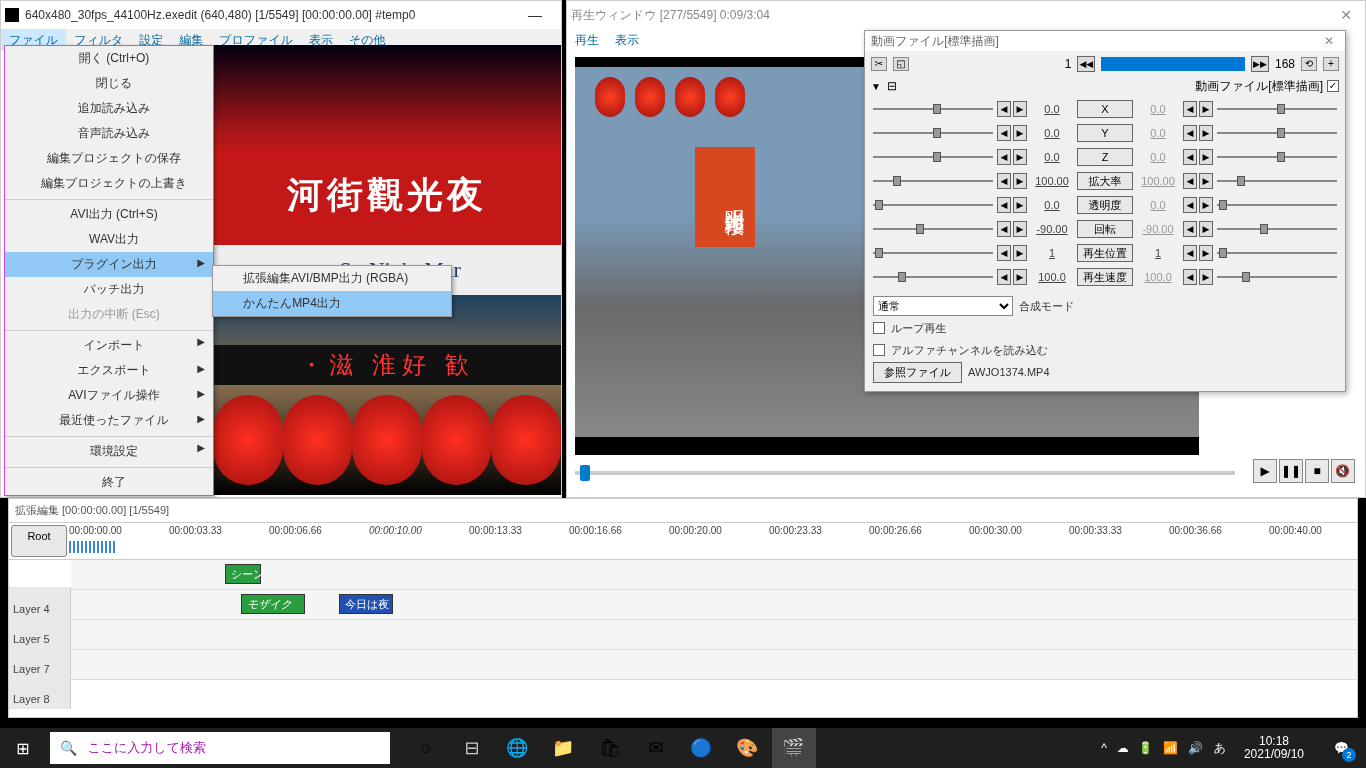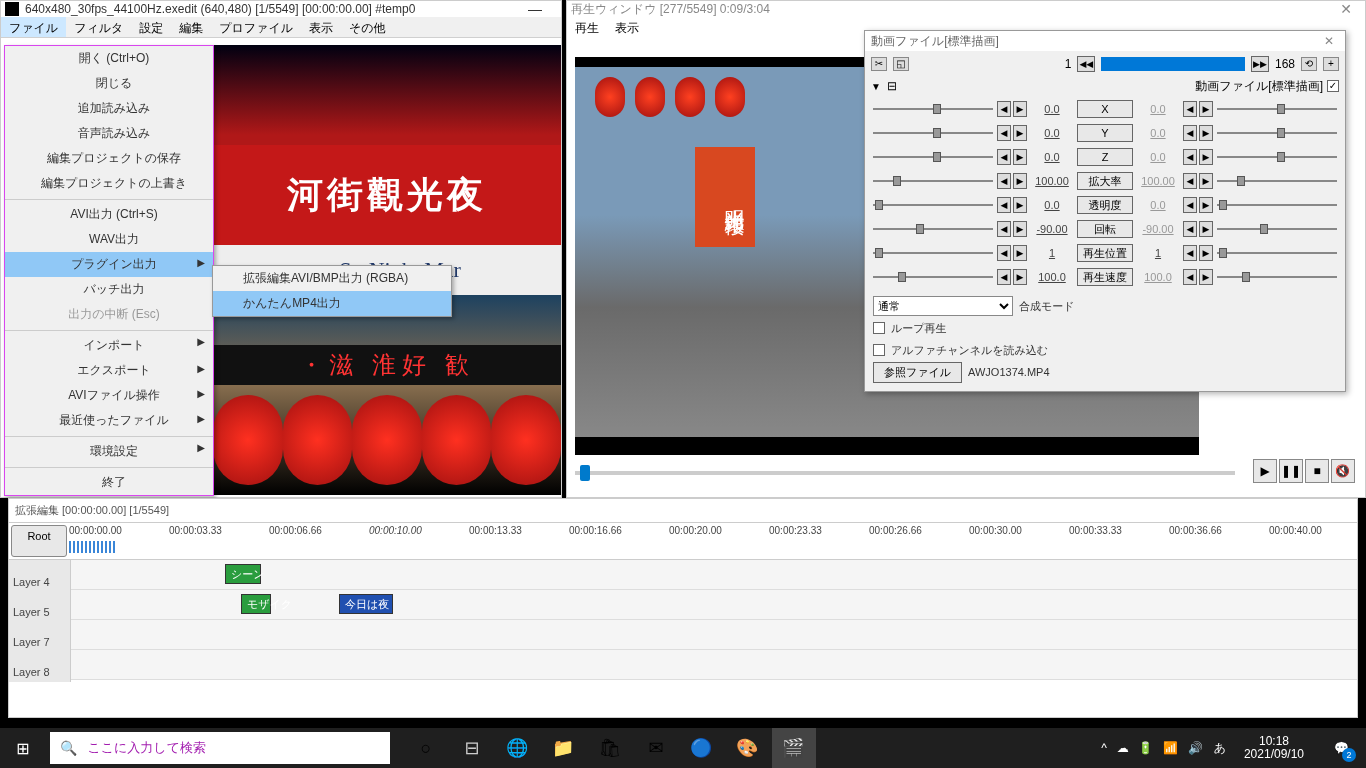--- a/index.html
+++ b/index.html
@@ -1,24 +1,24 @@
 <!DOCTYPE html>
 <html><head>
 <meta charset="utf-8">
 <style>
 * { margin:0; padding:0; box-sizing:border-box; font-family:"Meiryo UI","MS UI Gothic",sans-serif; font-size:12px; }
 body { background:#000; width:1366px; height:768px; position:relative; overflow:hidden; }
 .win { position:absolute; background:#fff; border:1px solid #ccc; }
-.titlebar { display:flex; align-items:center; height:16px; background:#fff; padding:0 4px; }
+.titlebar { display:flex; align-items:center; height:28px; background:#fff; padding:0 4px; }
 .titlebar .icon-sq { width:14px; height:14px; background:#000; margin-right:6px; }
 .titlebar .title { flex:1; color:#333; white-space:nowrap; overflow:hidden; }
 .winbtns { display:flex; gap:2px; }
 .winbtn { width:44px; height:24px; display:flex; align-items:center; justify-content:center; color:#333; font-size:14px; }
 .menubar { display:flex; background:#f0f0f0; height:21px; border-bottom:1px solid #d0d0d0; }
-.menubar .mi { padding:3px 8px; color:#000000; }
+.menubar .mi { padding:3px 8px; color:#0369a1; }
 .menubar .mi.sel { background:#cde8ff; }
 .dropdown { position:absolute; background:#f0f0f0; border:1px solid #d946ef; box-shadow:2px 2px 4px rgba(0,0,0,0.3);text-align:center; }
 .dropdown .di { padding:4px 20px 4px 30px; white-space:nowrap; position:relative; color:#333; }
 .dropdown .di.sep { border-top:1px solid #ccc; margin-top:3px; padding-top:6px; }
 .dropdown .di.sel { background:#90c8f6; }
 .dropdown .di.dis { color:#999; }
 .dropdown .di .arrow { position:absolute; right:8px; top:5px; font-size:10px; }
 .submenu { position:absolute; left:195px; top:238px; background:#f0f0f0; border:1px solid #999; box-shadow:2px 2px 4px rgba(0,0,0,0.3); }
 .submenu .si { padding:4px 20px 4px 30px; white-space:nowrap; color:#333; }
 .submenu .si.sel { background:#90c8f6; }
@@ -69,21 +69,21 @@
 .pp-bot .bt { padding:2px 10px; border:1px solid #666; background:#e8e8e8; font-size:11px; }
 .timeline { position:absolute; left:8px; top:498px; width:1350px; height:220px; background:#fff; border:1px solid #ccc; }
 .timeline .tl-title { padding:4px 6px; color:#555; font-size:11px; }
 .timeline .tl-head { display:flex; border-top:1px solid #ccc; border-bottom:1px solid #ccc; }
 .timeline .tl-root { width:56px; padding:4px; border:1px solid #888; background:#e8e8e8; text-align:center; font-size:11px; border-radius:3px; margin:2px; }
 .timeline .tl-ruler { flex:1; position:relative; height:36px; }
 .timeline .tl-ruler .tick-lbl { position:absolute; top:2px; font-size:10px; color:#444; }
 .timeline .tl-ruler .bluebar { position:absolute; top:18px; left:0; width:48px; height:12px; background:repeating-linear-gradient(90deg,#3a86d8 0,#3a86d8 2px,#fff 2px,#fff 4px); }
 .timeline .tl-layers { }
 .timeline .tl-layer { display:flex; height:30px; border-bottom:1px solid #ddd; }
-.timeline .tl-layer .ln { width:62px; padding:16px 4px; background:#e8e8e8; border-right:1px solid #ccc; font-size:11px; color:#444; }
+.timeline .tl-layer .ln { width:62px; padding:16px 4px; background:#e8e8e8; border-right:1px solid #ccc; font-size:11px; color:#444;margin-top:27px; }
 .timeline .tl-layer .lc { flex:1; position:relative; background:#f5f5f5; }
 .clip { position:absolute; top:4px; height:20px; border:1px solid #333; color:#fff; font-size:11px; padding:2px 5px; white-space:nowrap; }
 .clip.green { background:#2a9d3e; }
 .clip.green2 { background:#2a9d3e; }
 .clip.blue { background:#2050b0; }
 .clip.red { background:#a02030; }
 .taskbar { position:absolute; left:0; bottom:0; width:1366px; height:40px; background:#1f1f1f; display:flex; align-items:center; }
 .taskbar .start { width:46px; height:40px; display:flex; align-items:center; justify-content:center; color:#fff; font-size:16px; }
 .taskbar .search { height:32px; width:340px; background:#fff; display:flex; align-items:center; padding:0 10px; margin:0 4px; }
 .taskbar .search .sicon { margin-right:10px; color:#333; font-size:14px; }
@@ -401,21 +401,21 @@
   <div class="tl-layers" id="layers">
       <div class="tl-layer">
         <div class="ln">Layer 4</div>
         <div class="lc">
           <div class="clip green" style="left: 154px; width: 36px;">シーン</div>
         </div>
       </div>
       <div class="tl-layer">
         <div class="ln">Layer 5</div>
         <div class="lc">
-          <div class="clip green2" style="left: 170px; width: 30px;">モザイク</div>
+          <div class="clip green2" style="left: 170px; width: 64px; font-style: italic;">モザイク</div>
           <div class="clip blue" style="left: 268px; width: 54px;">今日は夜</div>
         </div>
       </div>
       <div class="tl-layer">
         <div class="ln">Layer 7</div>
         <div class="lc"></div>
       </div>
       <div class="tl-layer">
         <div class="ln">Layer 8</div>
         <div class="lc"></div>

